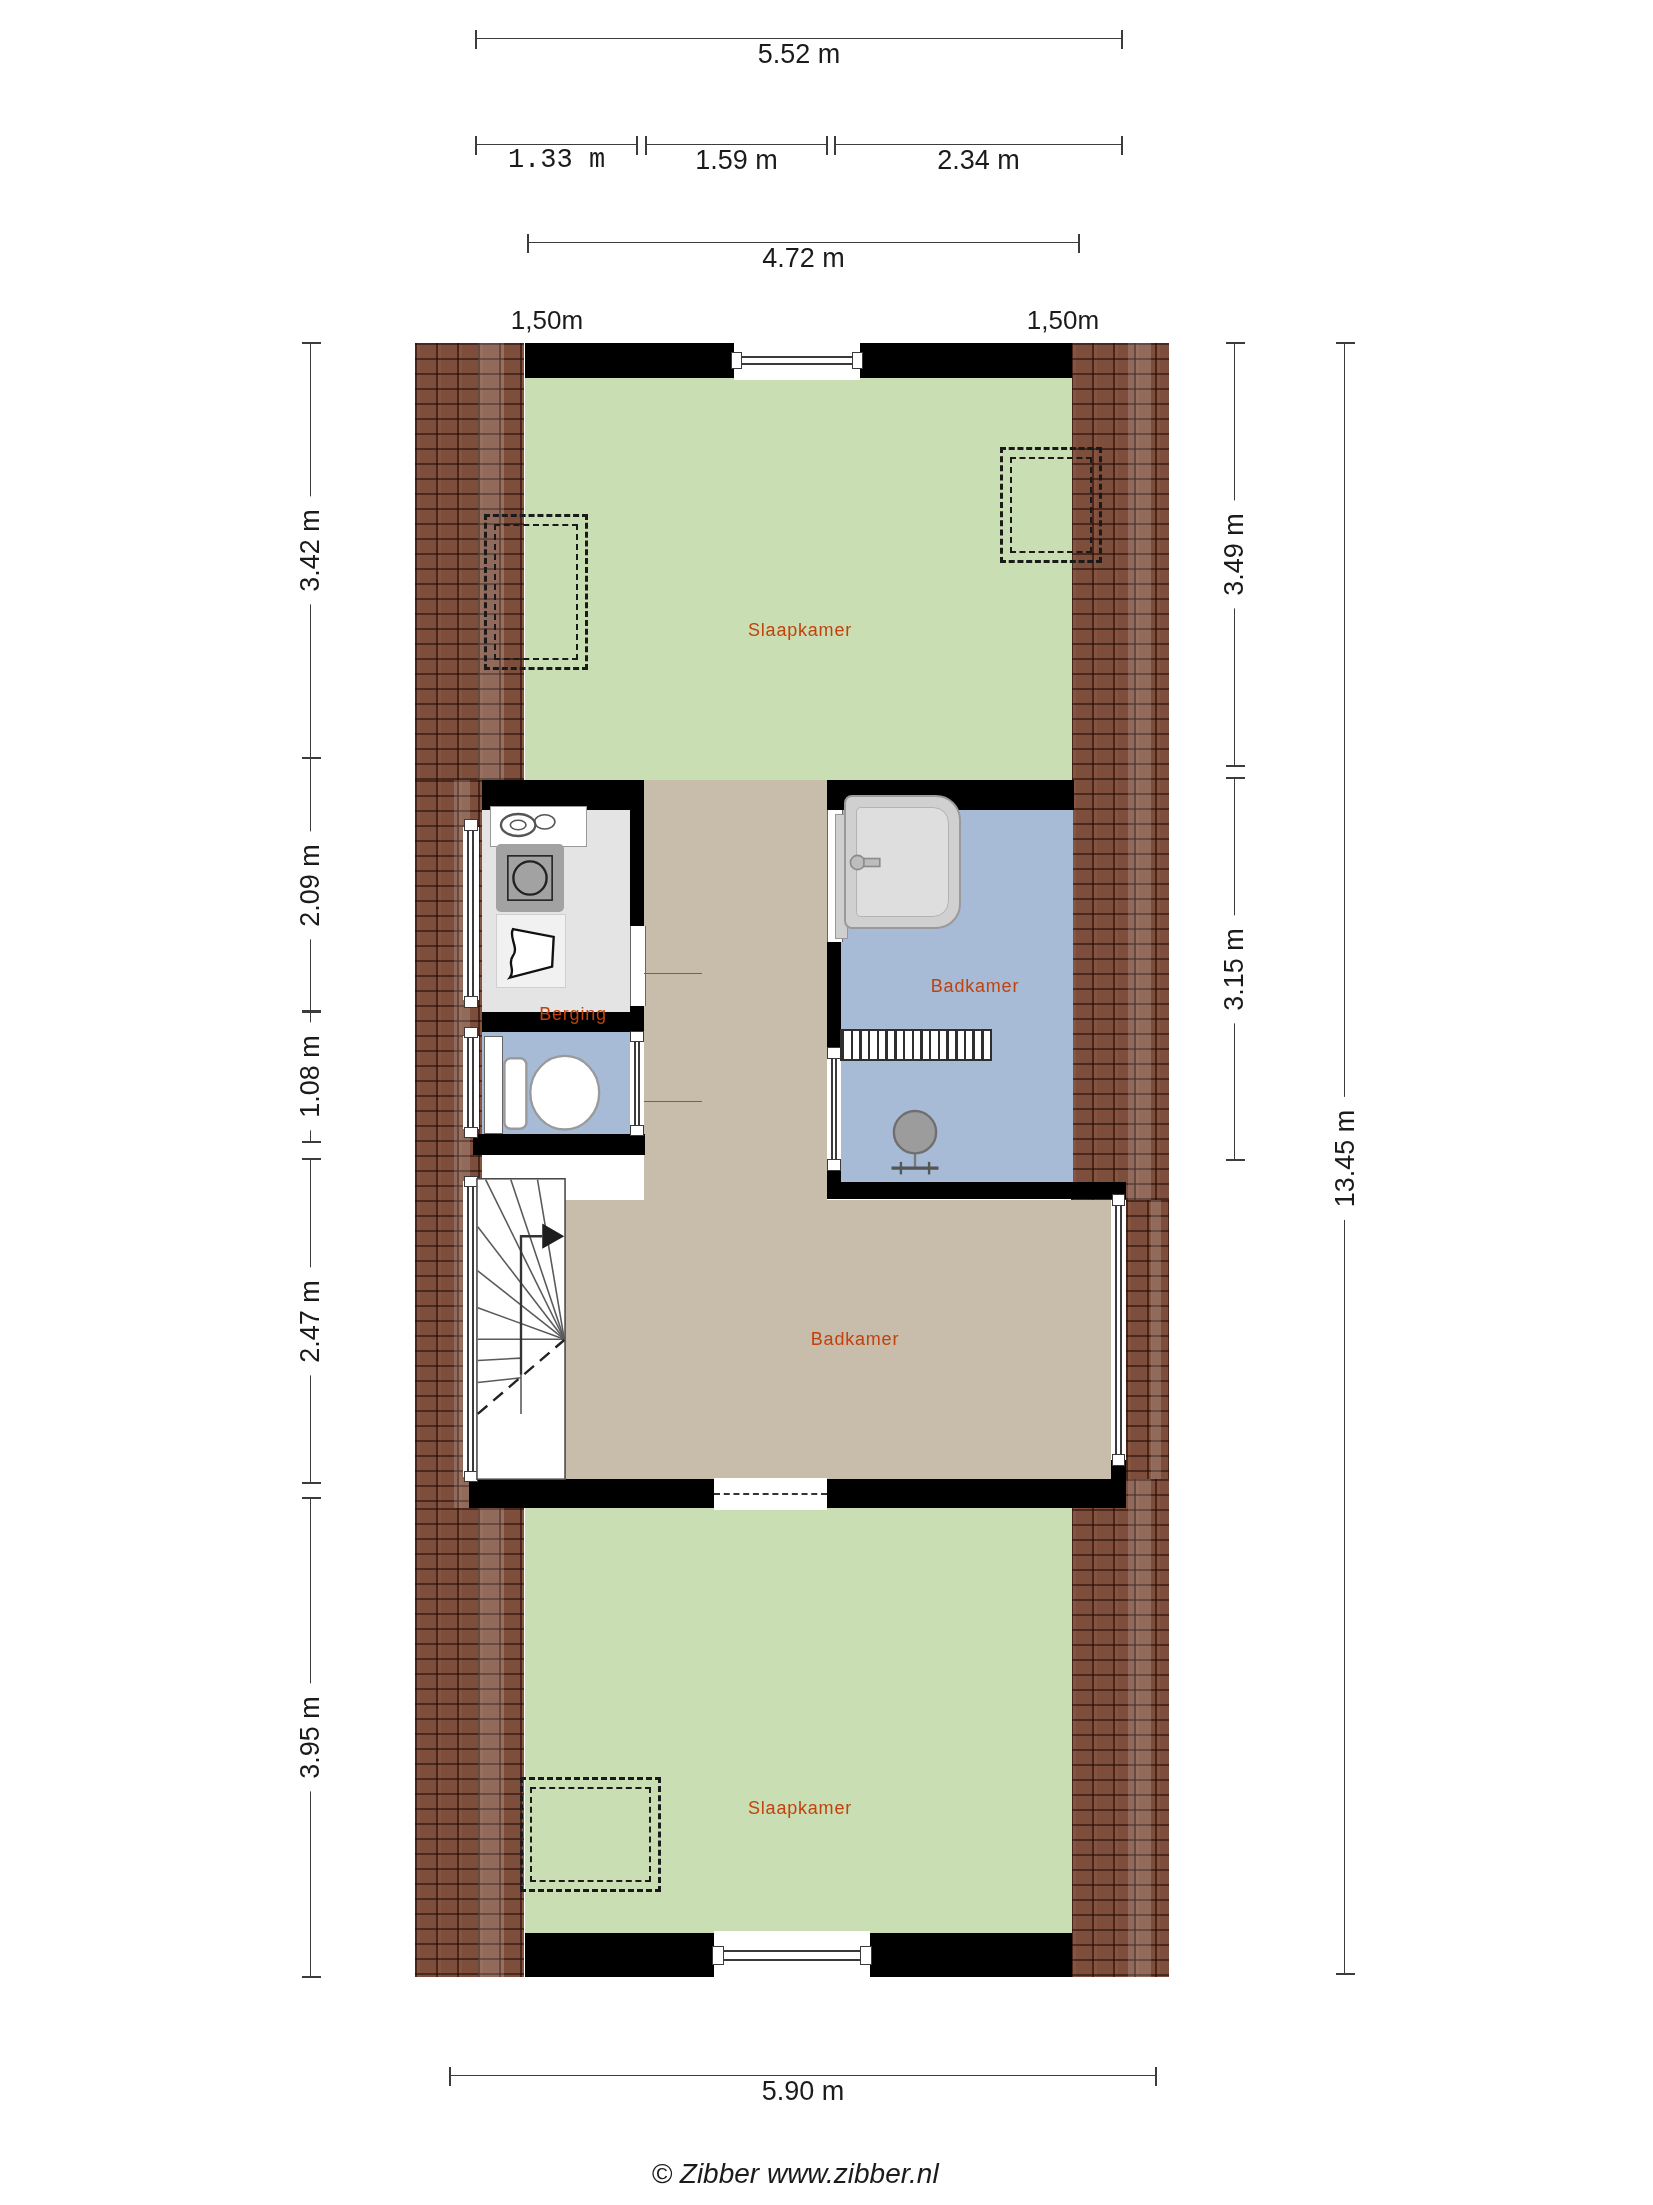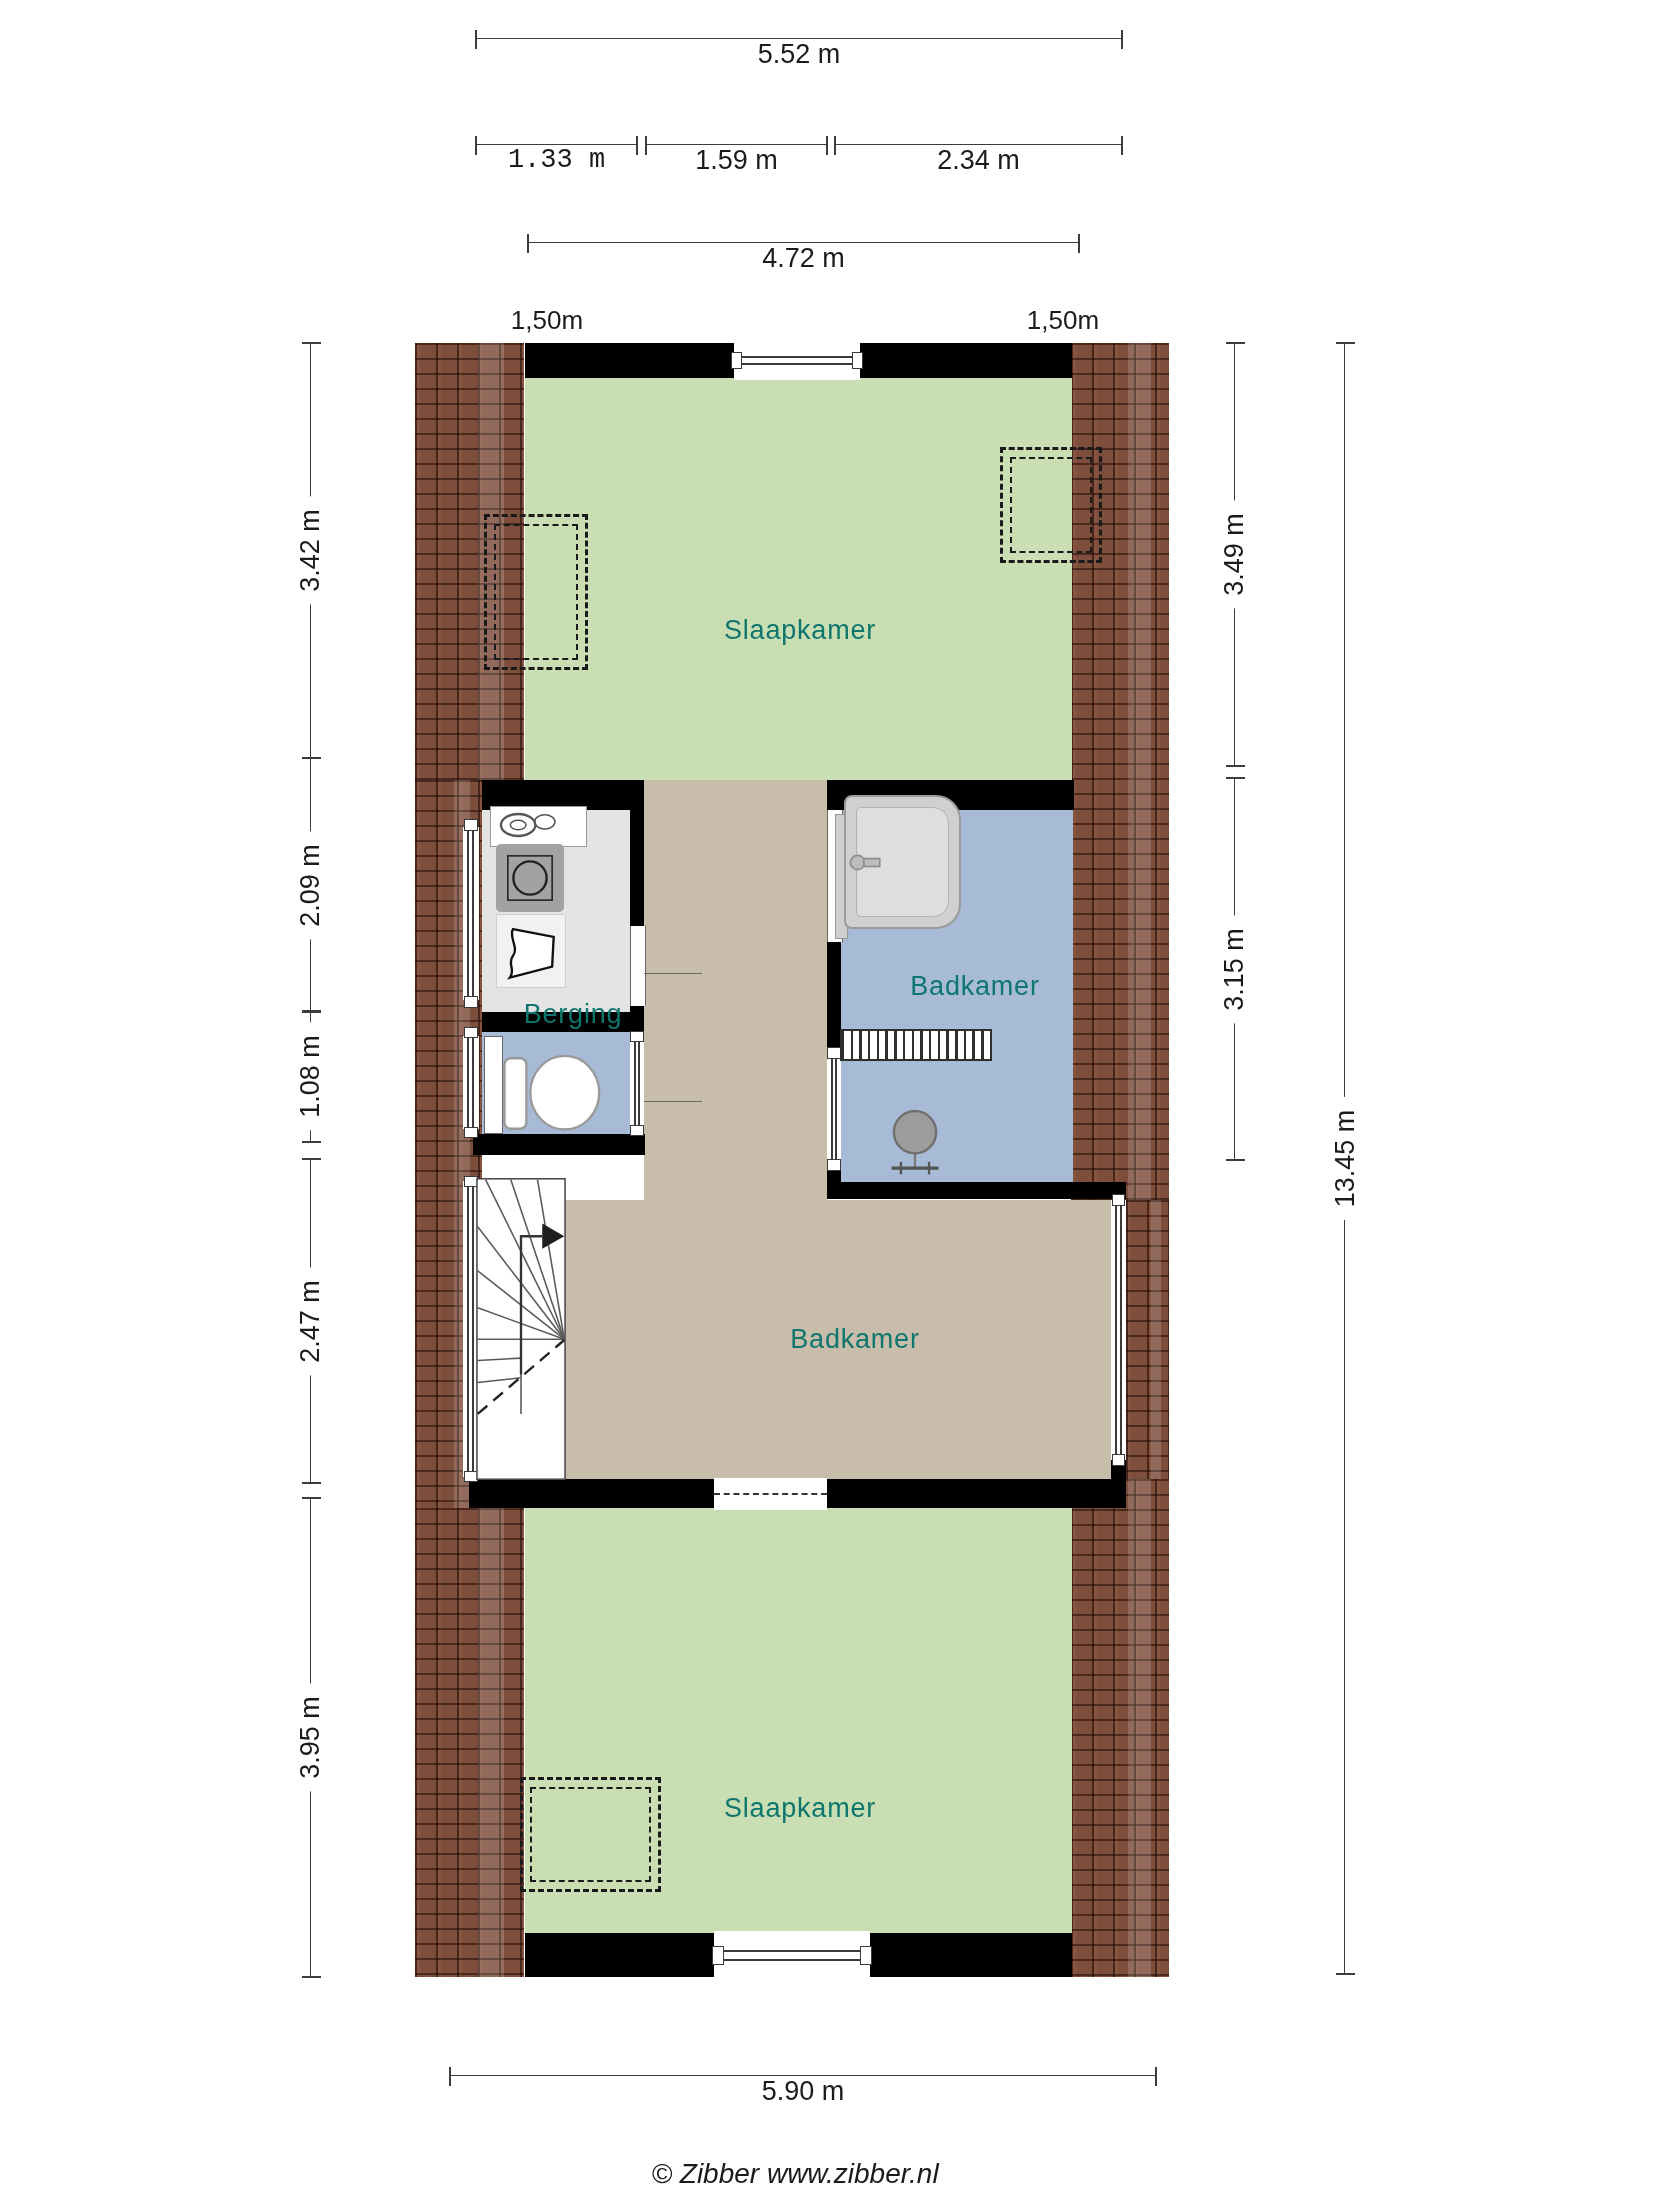--- a/index.html
+++ b/index.html
@@ -22,21 +22,21 @@
     background-image:
       linear-gradient(90deg,rgba(255,255,255,0) 0 58%,rgba(255,255,255,0.16) 58% 82%,rgba(255,255,255,0) 82%),
       repeating-linear-gradient(180deg,rgba(32,10,4,0.55) 0 2.4px,rgba(0,0,0,0) 2.4px 15px),
       repeating-linear-gradient(90deg,rgba(38,12,6,0.6) 0 2.4px,rgba(150,95,70,0.35) 2.4px 4.7px,rgba(0,0,0,0) 4.7px 21px);}
   .wall{position:absolute;background:#000;}
   .floor{position:absolute;}
   .f-green{background:#c9deb3;}
   .f-beige{background:#c8bcab;}
   .f-blue{background:#a7bbd6;}
   .f-gray{background:#e4e4e4;}
-  .room-label{position:absolute;transform:translate(-50%,-50%);font-size:27px;letter-spacing:0.8px;color:#0f766e;white-space:nowrap;}
+  .room-label{position:absolute;transform:translate(-50%,-50%);font-size:18px;letter-spacing:0.8px;color:#c2410c;white-space:nowrap;}
   
   .winh,.winv{position:absolute;background:#fff;}
   .winh .bar{position:absolute;left:6%;right:6%;top:38%;bottom:38%;border-top:2.4px solid #3a3a3a;border-bottom:2.4px solid #3a3a3a;}
   .winh .bar::before,.winh .bar::after{content:"";position:absolute;top:-5.5px;bottom:-5.5px;width:9.5px;border:1.6px solid #3a3a3a;background:#fff;}
   .winh .bar::before{left:-11px;}
   .winh .bar::after{right:-11px;}
   .winv .bar{position:absolute;top:2%;bottom:2%;left:28%;right:28%;border-left:2.4px solid #3a3a3a;border-right:2.4px solid #3a3a3a;}
   .winv .bar::before,.winv .bar::after{content:"";position:absolute;left:-5.5px;right:-5.5px;height:9.5px;border:1.6px solid #3a3a3a;background:#fff;}
   .winv .bar::before{top:-11px;}
   .winv .bar::after{bottom:-11px;}

